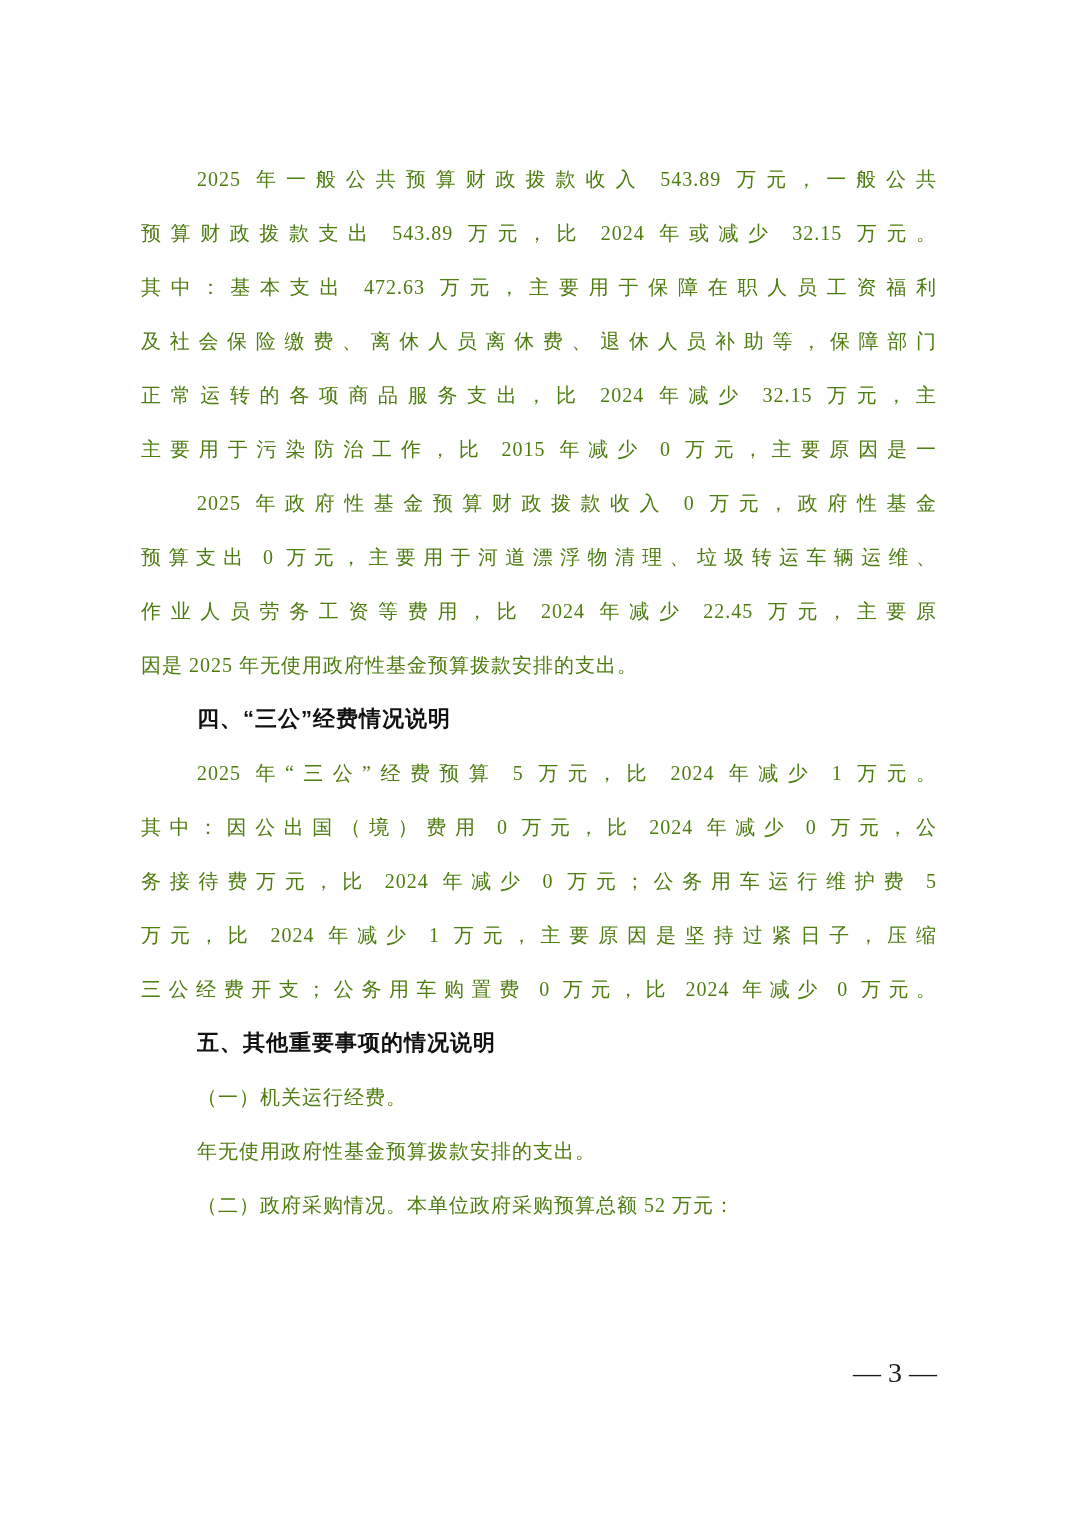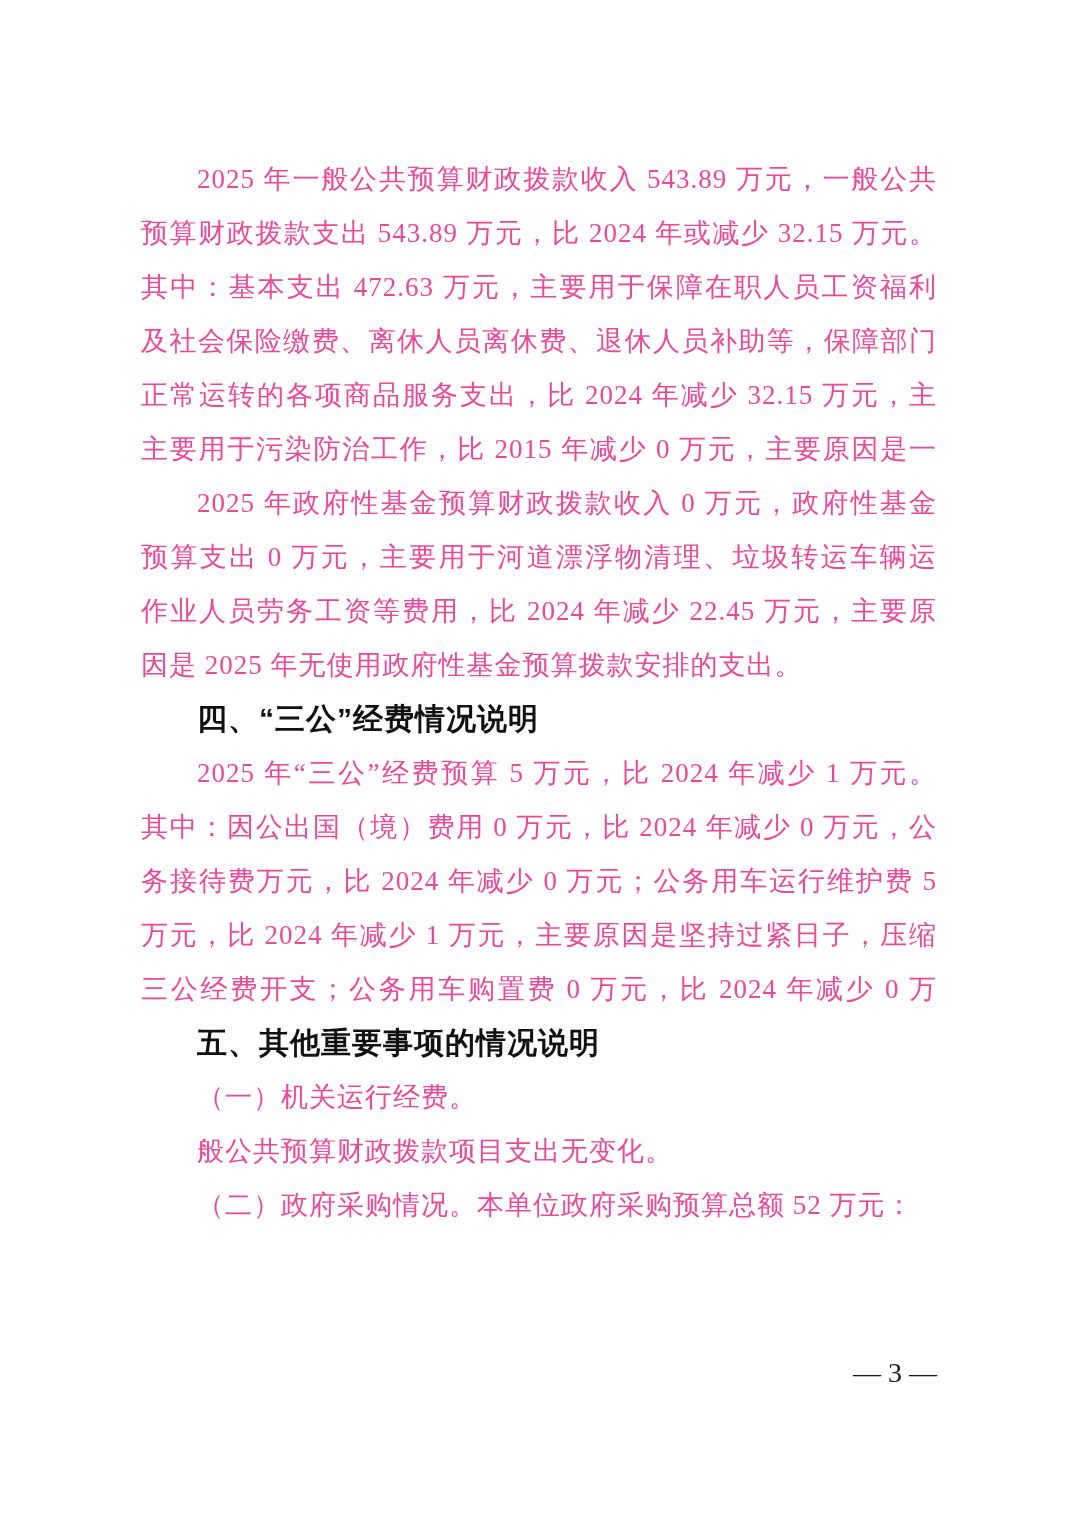--- a/index.html
+++ b/index.html
@@ -16,38 +16,38 @@
     font-family: "Liberation Serif", "DejaVu Serif", serif;
     overflow: hidden;
   }
   .text-block {
     position: absolute;
     left: 141px;
     top: 152px;
     width: 796px;
   }
   .line {
-    font-size: 27px;
+    font-size: 20px;
     line-height: 54px;
     height: 54px;
     overflow: hidden;
     text-align: justify;
     letter-spacing: 1px;
-    color: #ec4899;
+    color: #4d7c0f;
   }
   .line.fill {
     text-align-last: justify;
   }
   .line.ind {
     text-indent: 56px;
   }
   .heading {
     font-family: "Liberation Sans", "DejaVu Sans", sans-serif;
     font-weight: 700;
-    font-size: 30px;
+    font-size: 22px;
     line-height: 54px;
     height: 54px;
     text-indent: 56px;
     letter-spacing: 1px;
     color: #111111;
   }
   .footer {
     position: absolute;
     right: 137px;
     top: 1346px;
@@ -80,19 +80,19 @@
 
     <div class="line fill ind">2025 年“三公”经费预算 5 万元，比 2024 年减少 1 万元。</div>
     <div class="line fill">其中：因公出国（境）费用 0 万元，比 2024 年减少 0 万元，公</div>
     <div class="line fill">务接待费万元，比 2024 年减少 0 万元；公务用车运行维护费 5</div>
     <div class="line fill">万元，比 2024 年减少 1 万元，主要原因是坚持过紧日子，压缩</div>
     <div class="line fill">三公经费开支；公务用车购置费 0 万元，比 2024 年减少 0 万元。</div>
 
     <div class="heading">五、其他重要事项的情况说明</div>
 
     <div class="line ind">（一）机关运行经费。</div>
-    <div class="line ind">般公共预算财政拨款项目支出无变化。</div>
+    <div class="line ind">年无使用政府性基金预算拨款安排的支出。</div>
     <div class="line ind">（二）政府采购情况。本单位政府采购预算总额 52 万元：</div>
 
   </div>
 
   <div class="footer">— 3 —</div>
 </div>
 
 </body></html>

